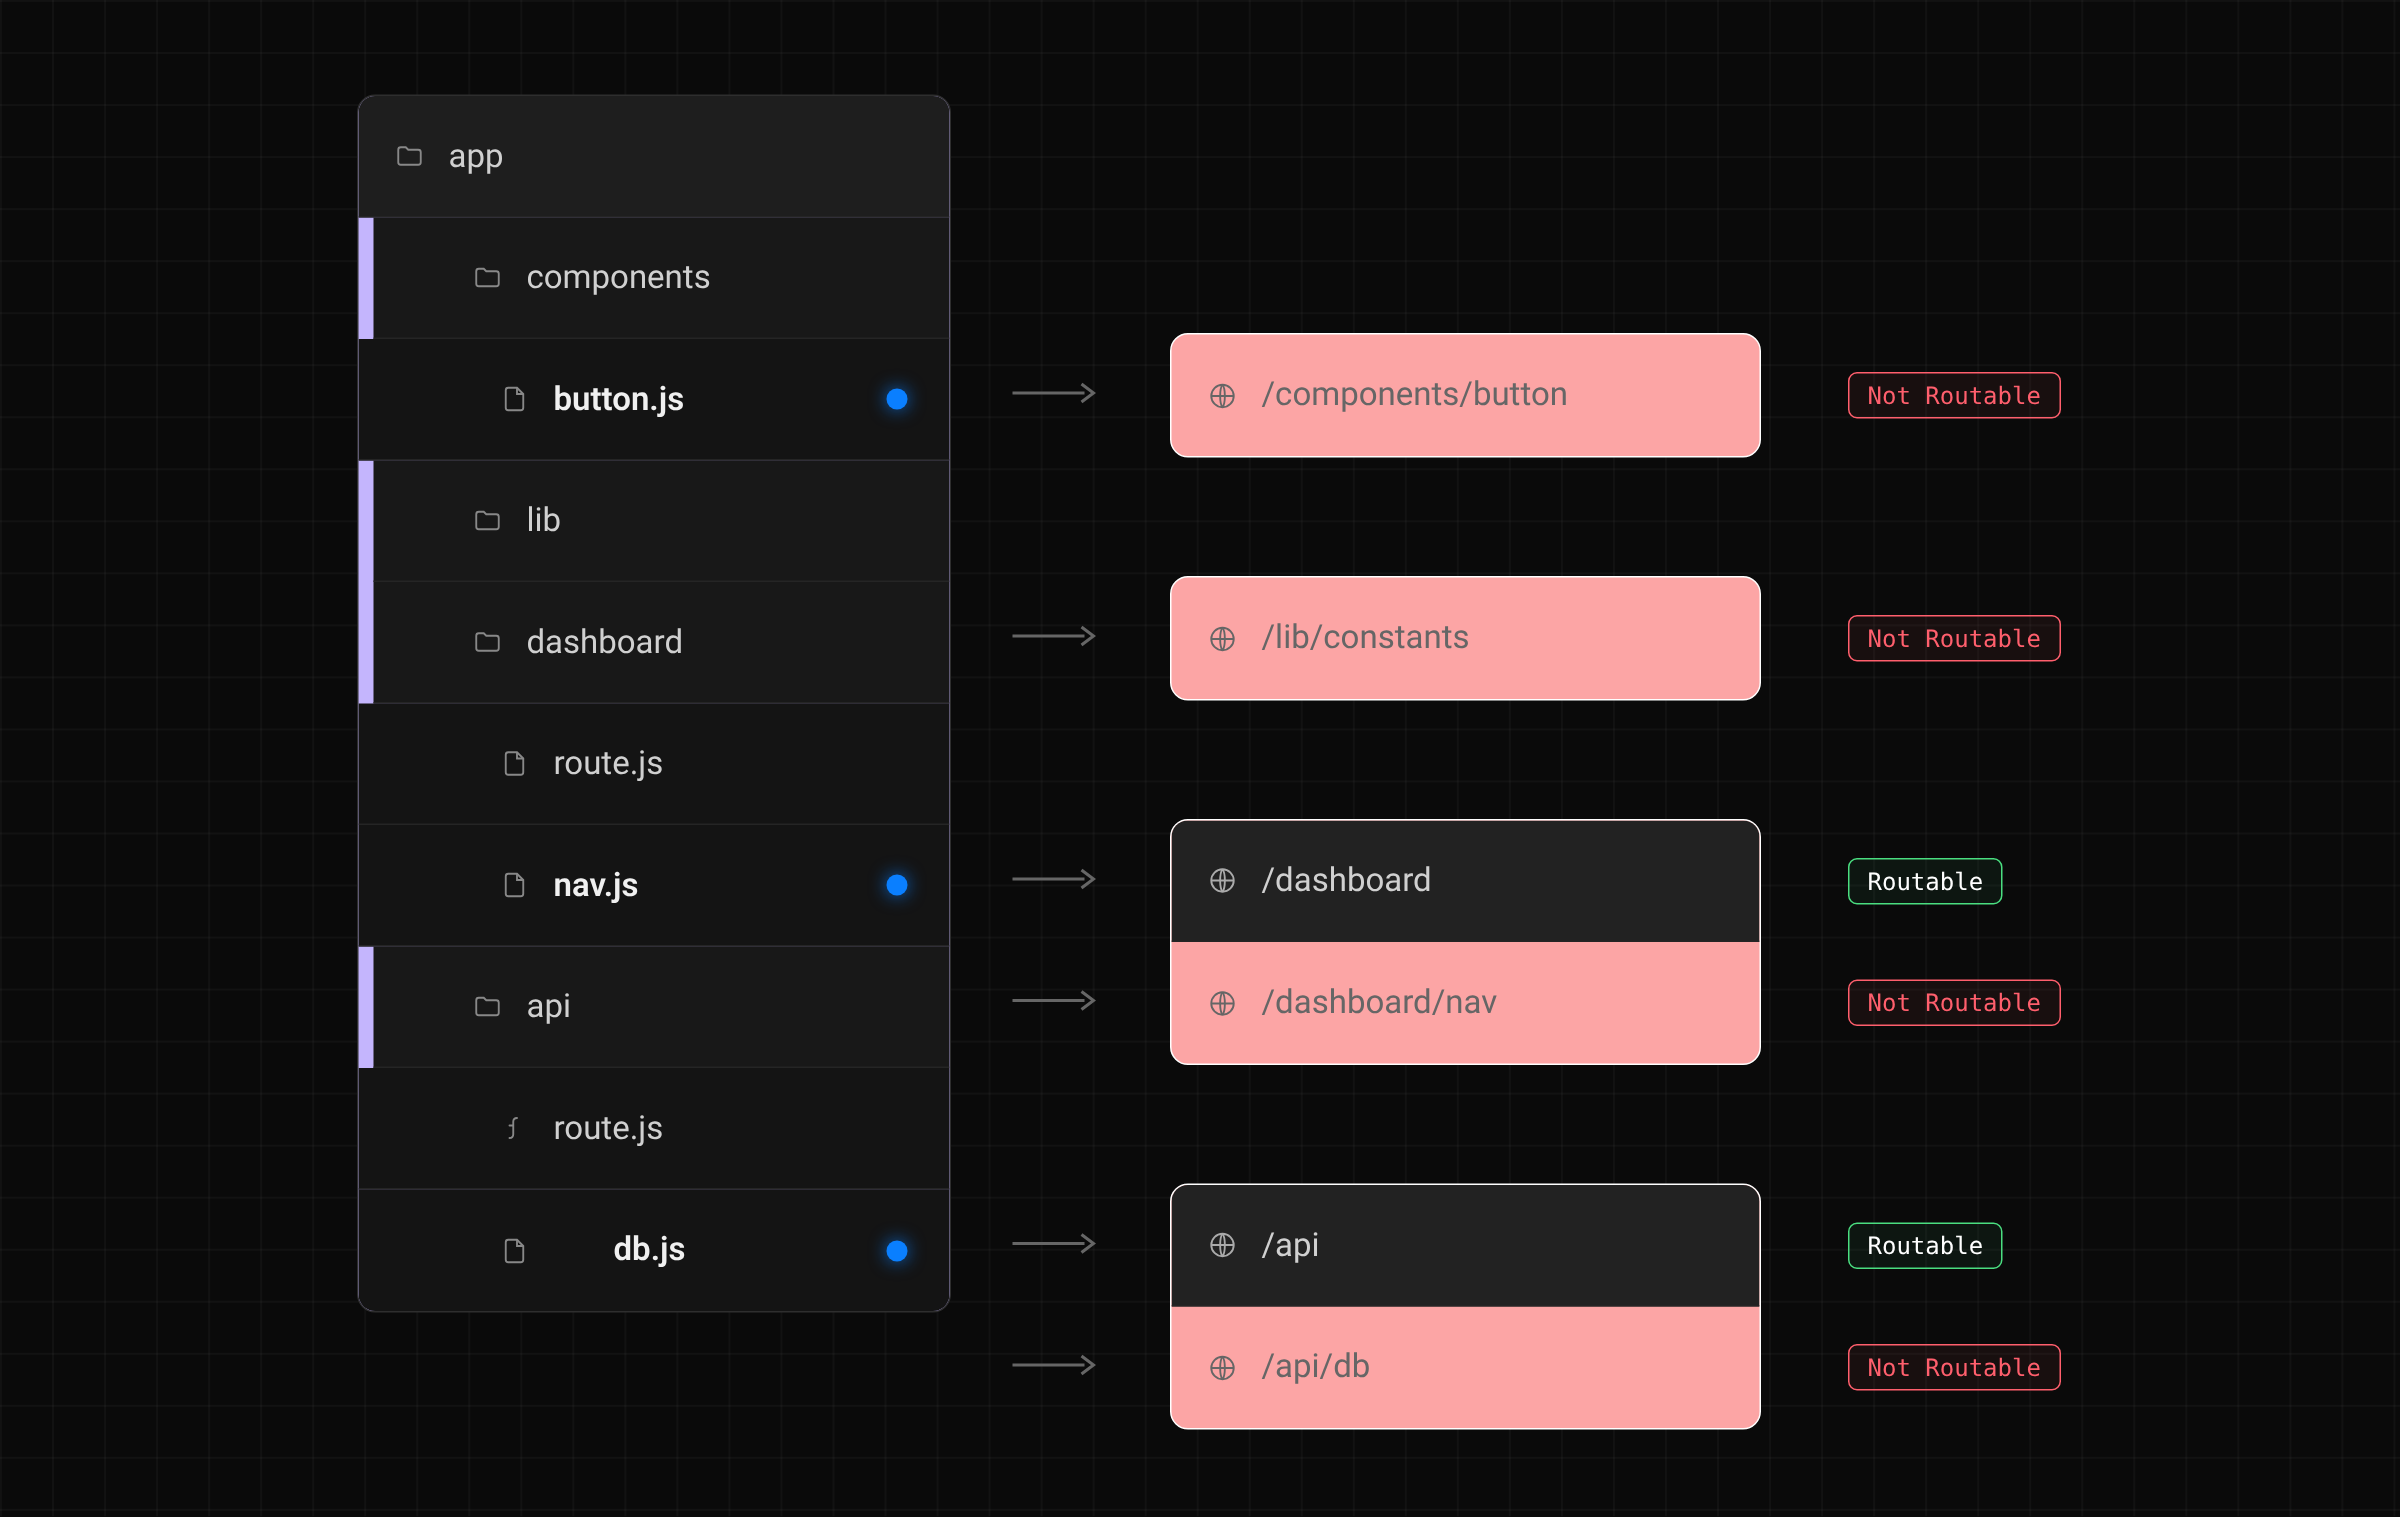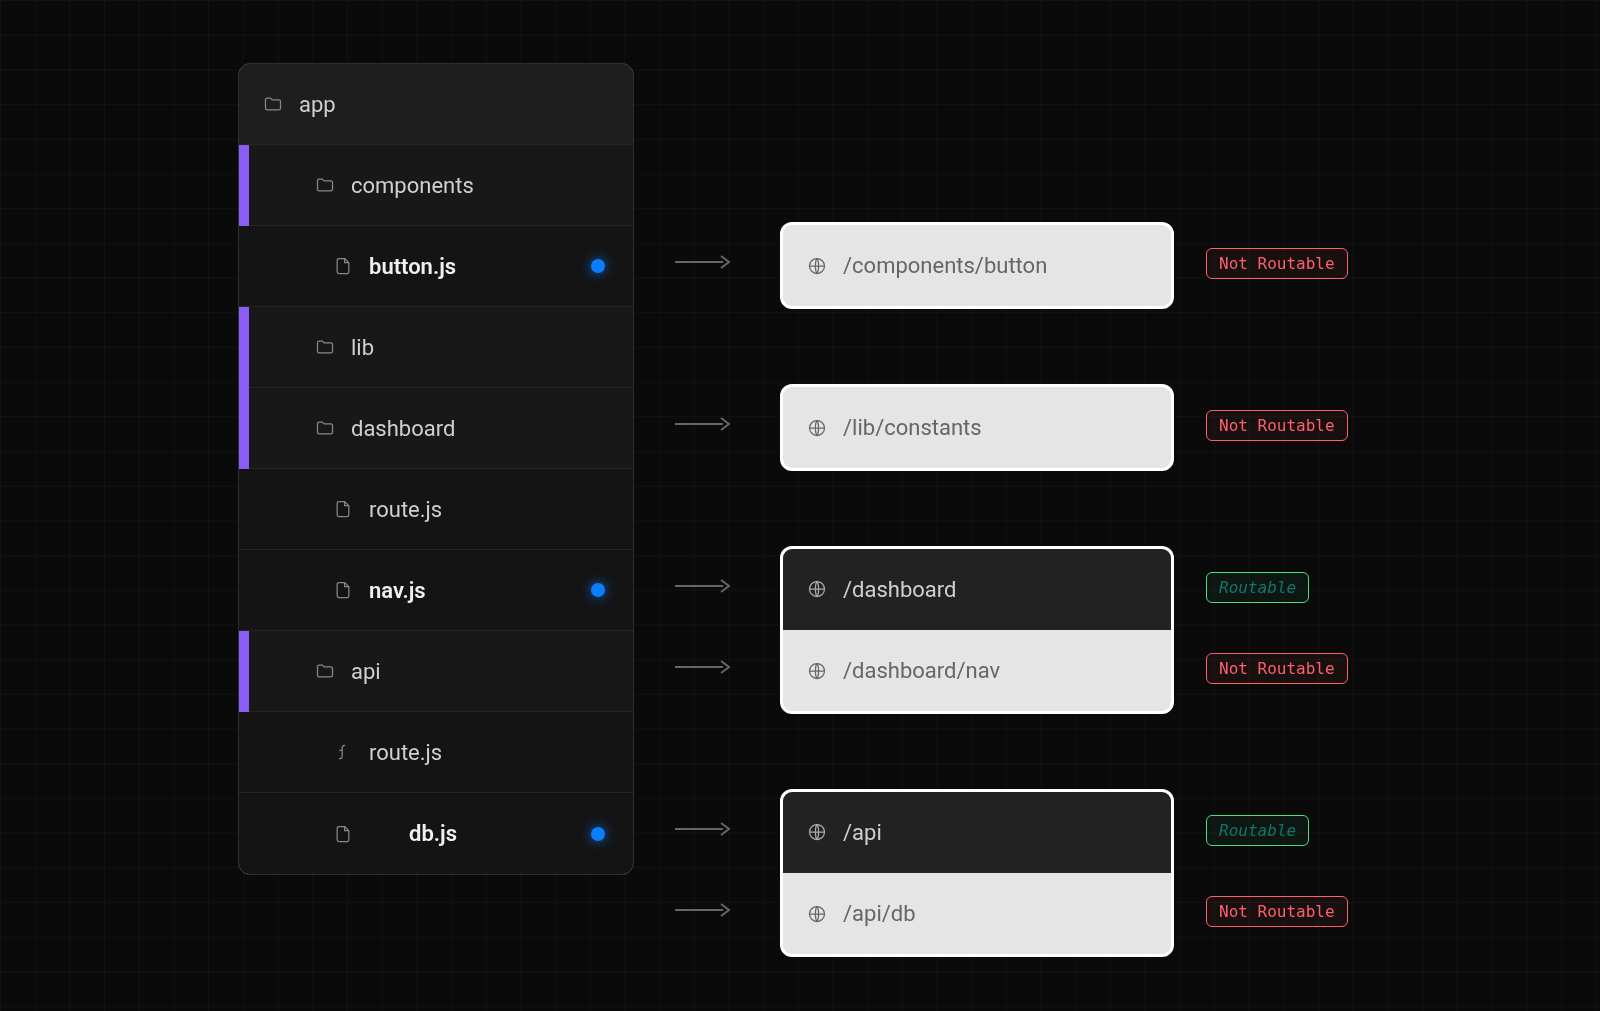--- a/index.html
+++ b/index.html
@@ -21,21 +21,21 @@
 }
 .canvas {
   position: absolute;
   inset: 0;
 }
 .file-tree {
   position: absolute;
   left: 238px;
   top: 63px;
   width: 396px;
-  background: #8b5cf6;
+  background: #c4b5fd;
   border: 1px solid #2e2e2e;
   border-radius: 12px;
   overflow: hidden;
 }
 .tree-item {
   height: 81px;
   display: flex;
   align-items: center;
   padding: 0 24px;
   border-bottom: 1px solid #252525;
@@ -74,22 +74,22 @@
   width: 62px;
   height: 20px;
   display: flex;
   align-items: center;
 }
 .arrow svg { width: 100%; height: 100%; }
 .route-box {
   position: absolute;
   left: 780px;
   width: 394px;
-  background: #e5e5e5;
-  border: 3px solid #ffffff;
+  background: #fca5a5;
+  border: 1px solid #ffffff;
   border-radius: 12px;
   overflow: hidden;
 }
 .route-row {
   height: 81px;
   display: flex;
   align-items: center;
   padding: 0 24px;
   border-bottom: 1px solid #252525;
 }
@@ -104,31 +104,31 @@
   color: #666;
 }
 .route-row.routable .route-path { color: #d0d0d0; }
 .badge {
   position: absolute;
   font-family: "SF Mono", Menlo, Consolas, monospace;
   font-size: 16px;
   padding: 5px 12px;
   border-radius: 6px;
   font-weight: 500;
+  margin-left: 26px;
 }
 .badge.red {
   color: #ff5f6d;
   border: 1.5px solid #ff5f6d;
   background: rgba(255,95,109,0.06);
 }
 .badge.green {
-  color: #0f766e;
+  color: #ffffff;
   border: 1.5px solid #4ade80;
   background: rgba(74,222,128,0.06);
-  font-style: italic;
 }
 </style>
 </head>
 <body>
 
 <div class="grid-bg"></div>
 <div class="canvas">
 
   <div class="file-tree">
     <div class="tree-item level-0">

